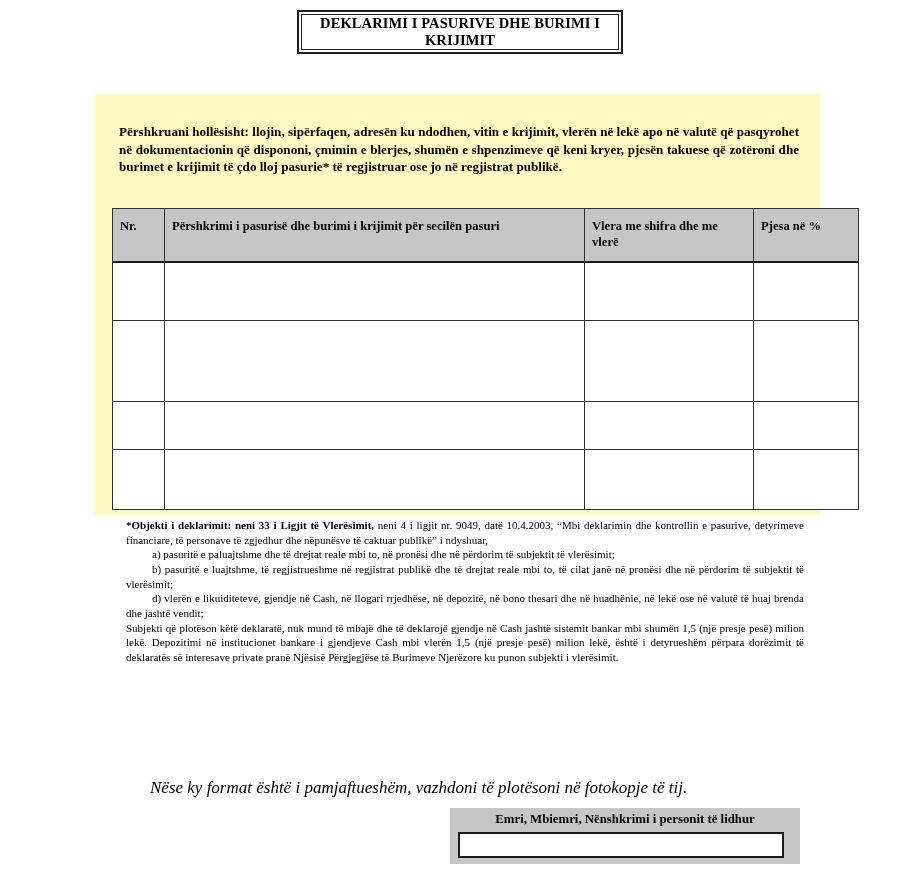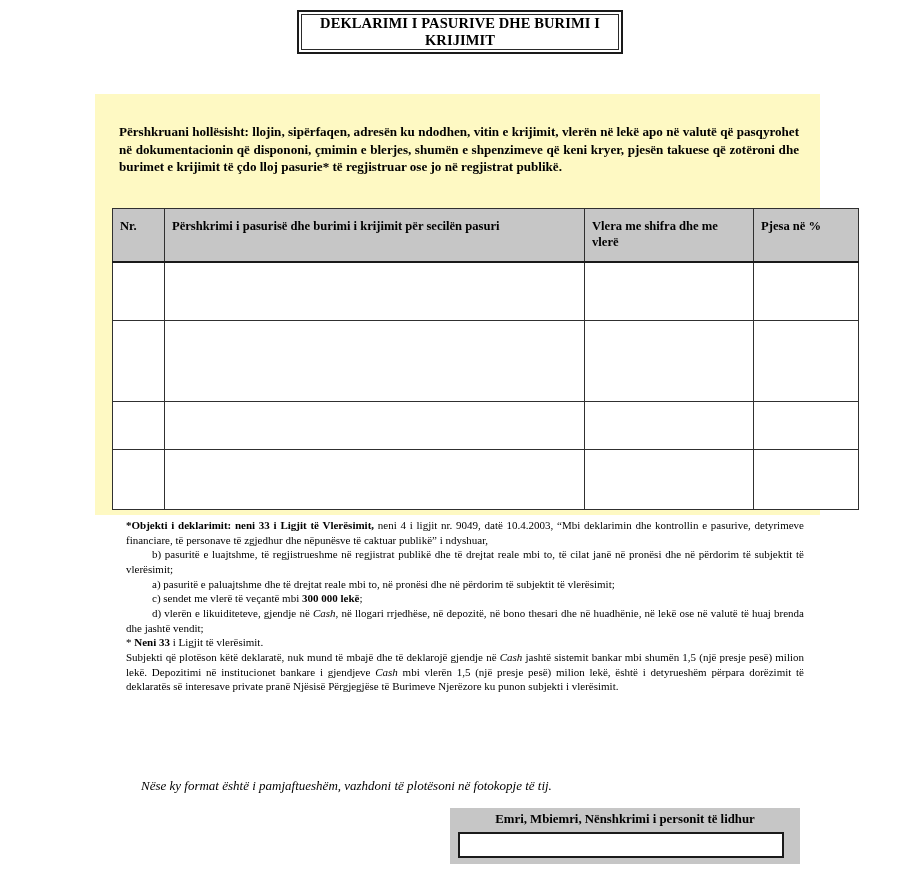--- a/index.html
+++ b/index.html
@@ -116,28 +116,28 @@
     line-height: 1.335;
   }
   .fn-line {
     text-align: justify;
     text-justify: inter-word;
   }
   .fn-indent {
     text-indent: 26px;
   }
   .fn-b { font-weight: bold; }
-  .fn-i { font-style: italic; }
+  .fn-i { }
 
   #note-italic {
     position: absolute;
-    left: 141px;
+    left: 150px;
     top: 778px;
     font-style: italic;
-    font-size: 13px;
+    font-size: 17px;
   }
 
   
   #signature-panel {
     position: absolute;
     left: 450px;
     top: 808px;
     width: 350px;
     height: 56px;
     background: #c6c6c6;
@@ -210,30 +210,28 @@
         <td class="col-pct"></td>
       </tr>
     </tbody>
   </table>
 </div>
 
 <div id="footnotes">
 
   <div class="fn-line"><span class="fn-b">*Objekti i deklarimit: neni 33 i Ligjit të Vlerësimit,</span><span> neni 4 i ligjit nr. 9049, datë 10.4.2003, “Mbi deklarimin dhe kontrollin e pasurive, detyrimeve financiare, të personave të zgjedhur dhe nëpunësve të caktuar publikë” i ndyshuar,</span></div>
 
+  <div class="fn-line fn-indent">a) pasuritë e paluajtshme dhe të drejtat reale mbi to, në pronësi dhe në përdorim të subjektit të vlerësimit;</div>
+
   <div class="fn-line fn-indent">b) pasuritë e luajtshme, të regjistrueshme në regjistrat publikë dhe të drejtat reale mbi to, të cilat janë në pronësi dhe në përdorim të subjektit të vlerësimit;</div>
 
-  <div class="fn-line fn-indent">a) pasuritë e paluajtshme dhe të drejtat reale mbi to, në pronësi dhe në përdorim të subjektit të vlerësimit;</div>
-
-  <div class="fn-line fn-indent"><span>c) sendet me vlerë të veçantë mbi </span><span class="fn-b">300 000 lekë</span><span>;</span></div>
 
 
   <div class="fn-line fn-indent"><span>d) vlerën e likuiditeteve, gjendje në </span><span class="fn-i">Cash</span><span>, në llogari rrjedhëse, në depozitë, në bono thesari dhe në huadhënie, në lekë ose në valutë të huaj brenda dhe jashtë vendit;</span></div>
 
-  <div class="fn-line"><span>* </span><span class="fn-b">Neni 33</span><span> i Ligjit të vlerësimit.</span></div>
 
   <div class="fn-line"><span>Subjekti që plotëson këtë deklaratë, nuk mund të mbajë dhe të deklarojë gjendje në </span><span class="fn-i">Cash</span><span> jashtë sistemit bankar mbi shumën 1,5 (një presje pesë) milion lekë. Depozitimi në institucionet bankare i gjendjeve </span><span class="fn-i">Cash</span><span> mbi vlerën 1,5 (një presje pesë) milion lekë, është i detyrueshëm përpara dorëzimit të deklaratës së interesave private pranë Njësisë Përgjegjëse të Burimeve Njerëzore ku punon subjekti i vlerësimit.</span></div>
 
 </div>
 
 <div id="note-italic">Nëse ky format është i pamjaftueshëm, vazhdoni të plotësoni në fotokopje të tij.</div>
 
 <div id="signature-panel">
   <div id="signature-label">Emri, Mbiemri, Nënshkrimi i personit  të  lidhur</div>
   <div id="signature-field"></div>

